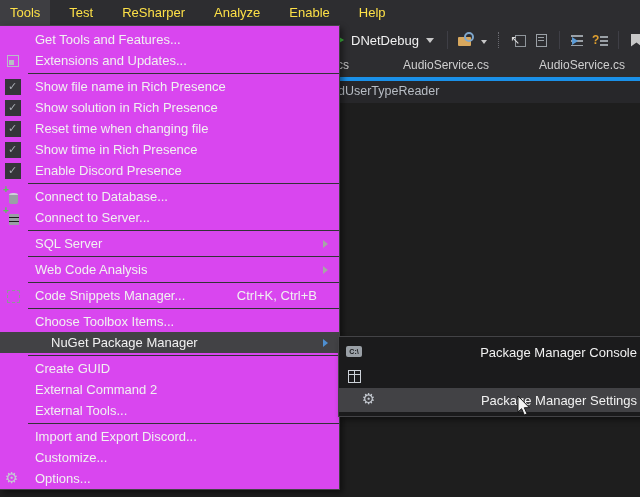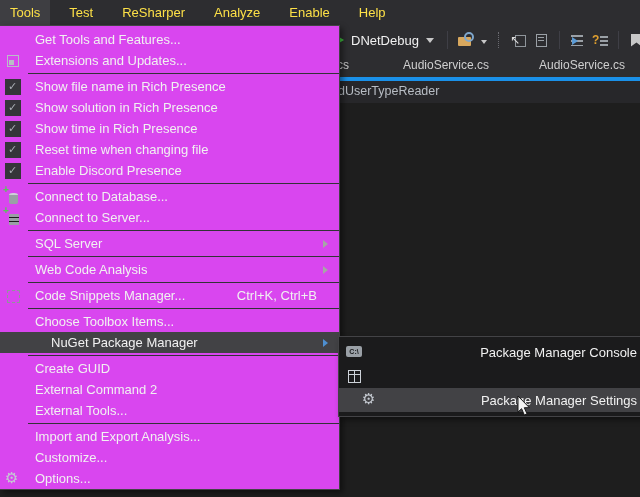--- a/index.html
+++ b/index.html
@@ -160,25 +160,25 @@
     <div class="mi">
       <span class="mi-icon icon-check"></span>
       <span class="mi-label">Show file name in Rich Presence</span>
     </div>
     <div class="mi">
       <span class="mi-icon icon-check"></span>
       <span class="mi-label">Show solution in Rich Presence</span>
     </div>
     <div class="mi">
       <span class="mi-icon icon-check"></span>
+      <span class="mi-label">Reset time when changing file</span>
+    </div>
+    <div class="mi">
+      <span class="mi-icon icon-check"></span>
       <span class="mi-label">Show time in Rich Presence</span>
-    </div>
-    <div class="mi">
-      <span class="mi-icon icon-check"></span>
-      <span class="mi-label">Reset time when changing file</span>
     </div>
     <div class="mi">
       <span class="mi-icon icon-check"></span>
       <span class="mi-label">Enable Discord Presence</span>
     </div>
     <div class="msep"></div>
     <div class="mi">
       <span class="mi-icon icon-db-add"></span>
       <span class="mi-label">Connect to Database...</span>
     </div>
@@ -223,21 +223,21 @@
       <span class="mi-icon"></span>
       <span class="mi-label">External Command 2</span>
     </div>
     <div class="mi">
       <span class="mi-icon"></span>
       <span class="mi-label">External Tools...</span>
     </div>
     <div class="msep"></div>
     <div class="mi">
       <span class="mi-icon"></span>
-      <span class="mi-label">Import and Export Analysis...</span>
+      <span class="mi-label">Import and Export Discord...</span>
     </div>
     <div class="mi">
       <span class="mi-icon"></span>
       <span class="mi-label">Customize...</span>
     </div>
     <div class="mi">
       <span class="mi-icon icon-gear"></span>
       <span class="mi-label">Options...</span>
     </div>
   </div>

